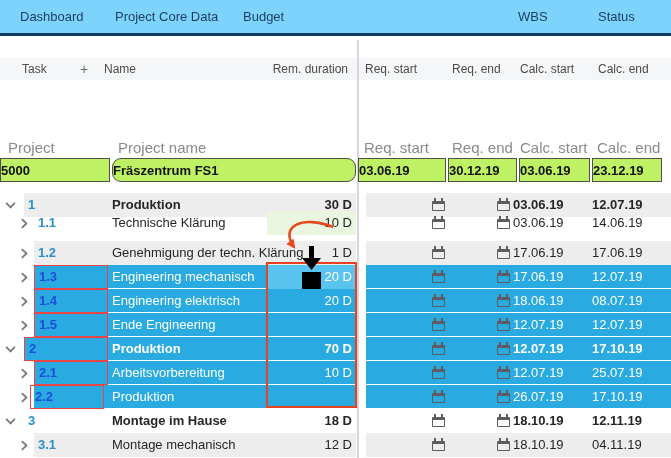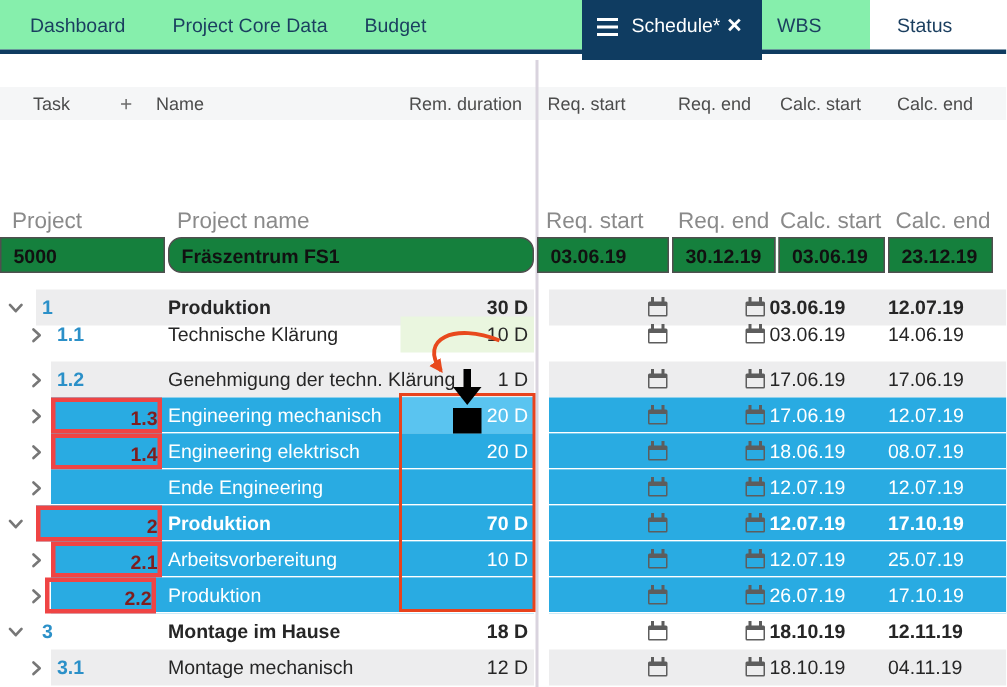--- a/index.html
+++ b/index.html
@@ -1,20 +1,20 @@
 <!DOCTYPE html>
 <html><head>
 <meta charset="utf-8">
 <style>
   html,body{margin:0;padding:0;background:#fff;}
   .app{position:relative;width:671px;height:458px;overflow:hidden;background:#fff;
        font-family:"Liberation Sans",sans-serif;-webkit-font-smoothing:antialiased;}
 
   
-  .tabbar{position:absolute;left:0;top:0;width:580px;height:33px;background:#86efac;z-index:4;}
+  .tabbar{position:absolute;left:0;top:0;width:671px;height:33px;background:#7dd3fc;z-index:4;}
   .tabbar-underline{position:absolute;left:0;top:33px;width:671px;height:3px;background:#0f3c61;z-index:4;}
   .tab{position:absolute;top:0;height:33px;line-height:33px;font-size:13px;color:#1a3e5f;cursor:default;white-space:nowrap;}
   .tab-0{left:20px;} .tab-1{left:115px;} .tab-2{left:243px;} .tab-3{left:518px;} .tab-4{left:598px;}
   .active-tab{position:absolute;left:388px;top:0;width:120px;height:40px;background:#0f3c61;color:#fff;z-index:5;}
   .active-tab .burger{position:absolute;left:10px;top:12px;width:14px;height:2px;background:#fff;
         box-shadow:0 5px 0 #fff,0 10px 0 #fff;}
   .active-tab .lbl{position:absolute;left:33px;top:0;height:33px;line-height:33px;font-size:13px;}
   .active-tab .closex{position:absolute;right:13px;top:9px;font-size:13px;font-weight:bold;line-height:15px;}
 
   
@@ -25,38 +25,38 @@
   .gh{position:absolute;top:0;height:22px;line-height:22px;font-size:12px;color:#4c4c4c;white-space:nowrap;}
   .gh-task{left:22px;} .gh-plus{left:80px;color:#6d6d6d;font-size:14px;} .gh-name{left:104px;}
   .gh-rem{left:240px;width:108px;text-align:right;}
   .gh-reqs{left:365px;} .gh-reqe{left:452px;} .gh-cals{left:520px;} .gh-cale{left:598px;}
 
   
   .plabels{position:absolute;left:0;top:140px;width:671px;height:16px;z-index:3;}
   .pl{position:absolute;top:0;height:16px;line-height:16px;font-size:15px;color:#8a8a8a;white-space:nowrap;}
   .pl-project{left:8px;} .pl-pname{left:118px;} .pl-reqs{left:364px;} .pl-reqe{left:452px;} .pl-cals{left:520px;} .pl-cale{left:597px;}
   .pcells{position:absolute;left:0;top:158px;width:671px;height:26px;z-index:3;}
-  .pc{position:absolute;top:0;height:24px;line-height:23px;background:#15803d;border:1px solid #4f4f4f;
-      font-size:13px;font-weight:bold;color:#111;padding-left:8px;box-sizing:border-box;white-space:nowrap;}
+  .pc{position:absolute;top:0;height:24px;line-height:23px;background:#bef264;border:1px solid #4f4f4f;
+      font-size:13px;font-weight:bold;color:#111;padding-left:0;box-sizing:border-box;white-space:nowrap;}
   .pc-num{left:0;width:110px;} .pc-name{left:112px;width:244px;border-radius:9px;}
   .pc-rs{left:358px;width:88px;} .pc-re{left:448px;width:69px;} .pc-cs{left:519px;width:71px;} .pc-ce{left:592px;width:70px;}
 
   
   .rows{position:absolute;left:0;top:193px;width:671px;height:264px;z-index:1;}
   .trow{position:absolute;left:0;width:671px;height:24px;font-size:13px;color:#262626;}
   .strip{position:absolute;top:0;height:24px;box-sizing:border-box;}
   .stripL{right:315px;} 
   .stripR{left:366px;width:305px;}
   .shade-gray .strip{background:#ededee;}
   .shade-white .strip{background:transparent;}
   .sel .strip{background:#29abe2;border-bottom:1px solid #fff;}
   .chev{position:absolute;top:6px;width:12px;height:12px;cursor:pointer;}
   .idcell{position:absolute;top:0;height:24px;line-height:24px;padding-left:4px;box-sizing:border-box;
           font-weight:bold;color:#2b90c8;white-space:nowrap;}
-  .sel .idcell{color:#7f1d1d;border:3px solid #ef4444;line-height:22px;text-align:right;}
+  .sel .idcell{color:#1d4ed8;border:1px solid #ef4444;line-height:22px;}
   .namecell{position:absolute;left:112px;top:0;height:24px;line-height:24px;white-space:nowrap;}
   .sel .namecell,.sel .durcell,.sel .datecell{color:#fff;}
   .bold .namecell,.bold .durcell,.bold .datecell{font-weight:bold;}
   .durcell{position:absolute;left:267px;width:89px;top:0;height:24px;line-height:24px;
            text-align:right;padding-right:4px;box-sizing:border-box;}
   .dur-green{background:#eaf6df;}
   .sel .dur-lightblue{background:#5ac4f0;}
   .datecell{position:absolute;top:0;height:24px;line-height:24px;white-space:nowrap;}
   .dc-cs{left:513px;} .dc-ce{left:592px;}
 
@@ -79,25 +79,20 @@
 <div class="app">
 
   <div class="tabbar">
     <div class="tab tab-0">Dashboard</div>
     <div class="tab tab-1">Project Core Data</div>
     <div class="tab tab-2">Budget</div>
     <div class="tab tab-3">WBS</div>
     <div class="tab tab-4">Status</div>
   </div>
   <div class="tabbar-underline"></div>
-  <div class="active-tab">
-    <span class="burger"></span>
-    <span class="lbl">Schedule*</span>
-    <span class="closex">✕</span>
-  </div>
 
   <div class="vdivider"></div>
 
   <div class="gridhead">
     <span class="gh gh-task">Task</span>
     <span class="gh gh-plus">+</span>
     <span class="gh gh-name">Name</span>
     <span class="gh gh-rem">Rem. duration</span>
     <span class="gh gh-reqs">Req. start</span>
     <span class="gh gh-reqe">Req. end</span>
@@ -213,20 +208,21 @@
         </span>
         <span class="datecell dc-cs">18.06.19</span>
         <span class="datecell dc-ce">08.07.19</span>
       </div>
       <div class="trow shade-white sel" style="top: 120px;">
         <div class="strip stripL" style="left: 34px;"></div>
         <div class="strip stripR"></div>
         <span class="chev" style="left: 19px;"><svg width="11" height="11" viewBox="0 0 10 10">
             <polyline points="3,1.5 6.8,5 3,8.5" fill="none" stroke="#777" stroke-width="1.6" stroke-linecap="round" stroke-linejoin="round"></polyline>
           </svg></span>
+        <span class="idcell" style="left: 34px; width: 74px;">1.5</span>
         <span class="namecell">Ende Engineering</span>
         <span class="durcell"></span>
         <span class="cal cal-1">
           <span class="body"></span>
         </span>
         <span class="cal cal-2">
           <span class="body"></span>
         </span>
         <span class="datecell dc-cs">12.07.19</span>
         <span class="datecell dc-ce">12.07.19</span>

